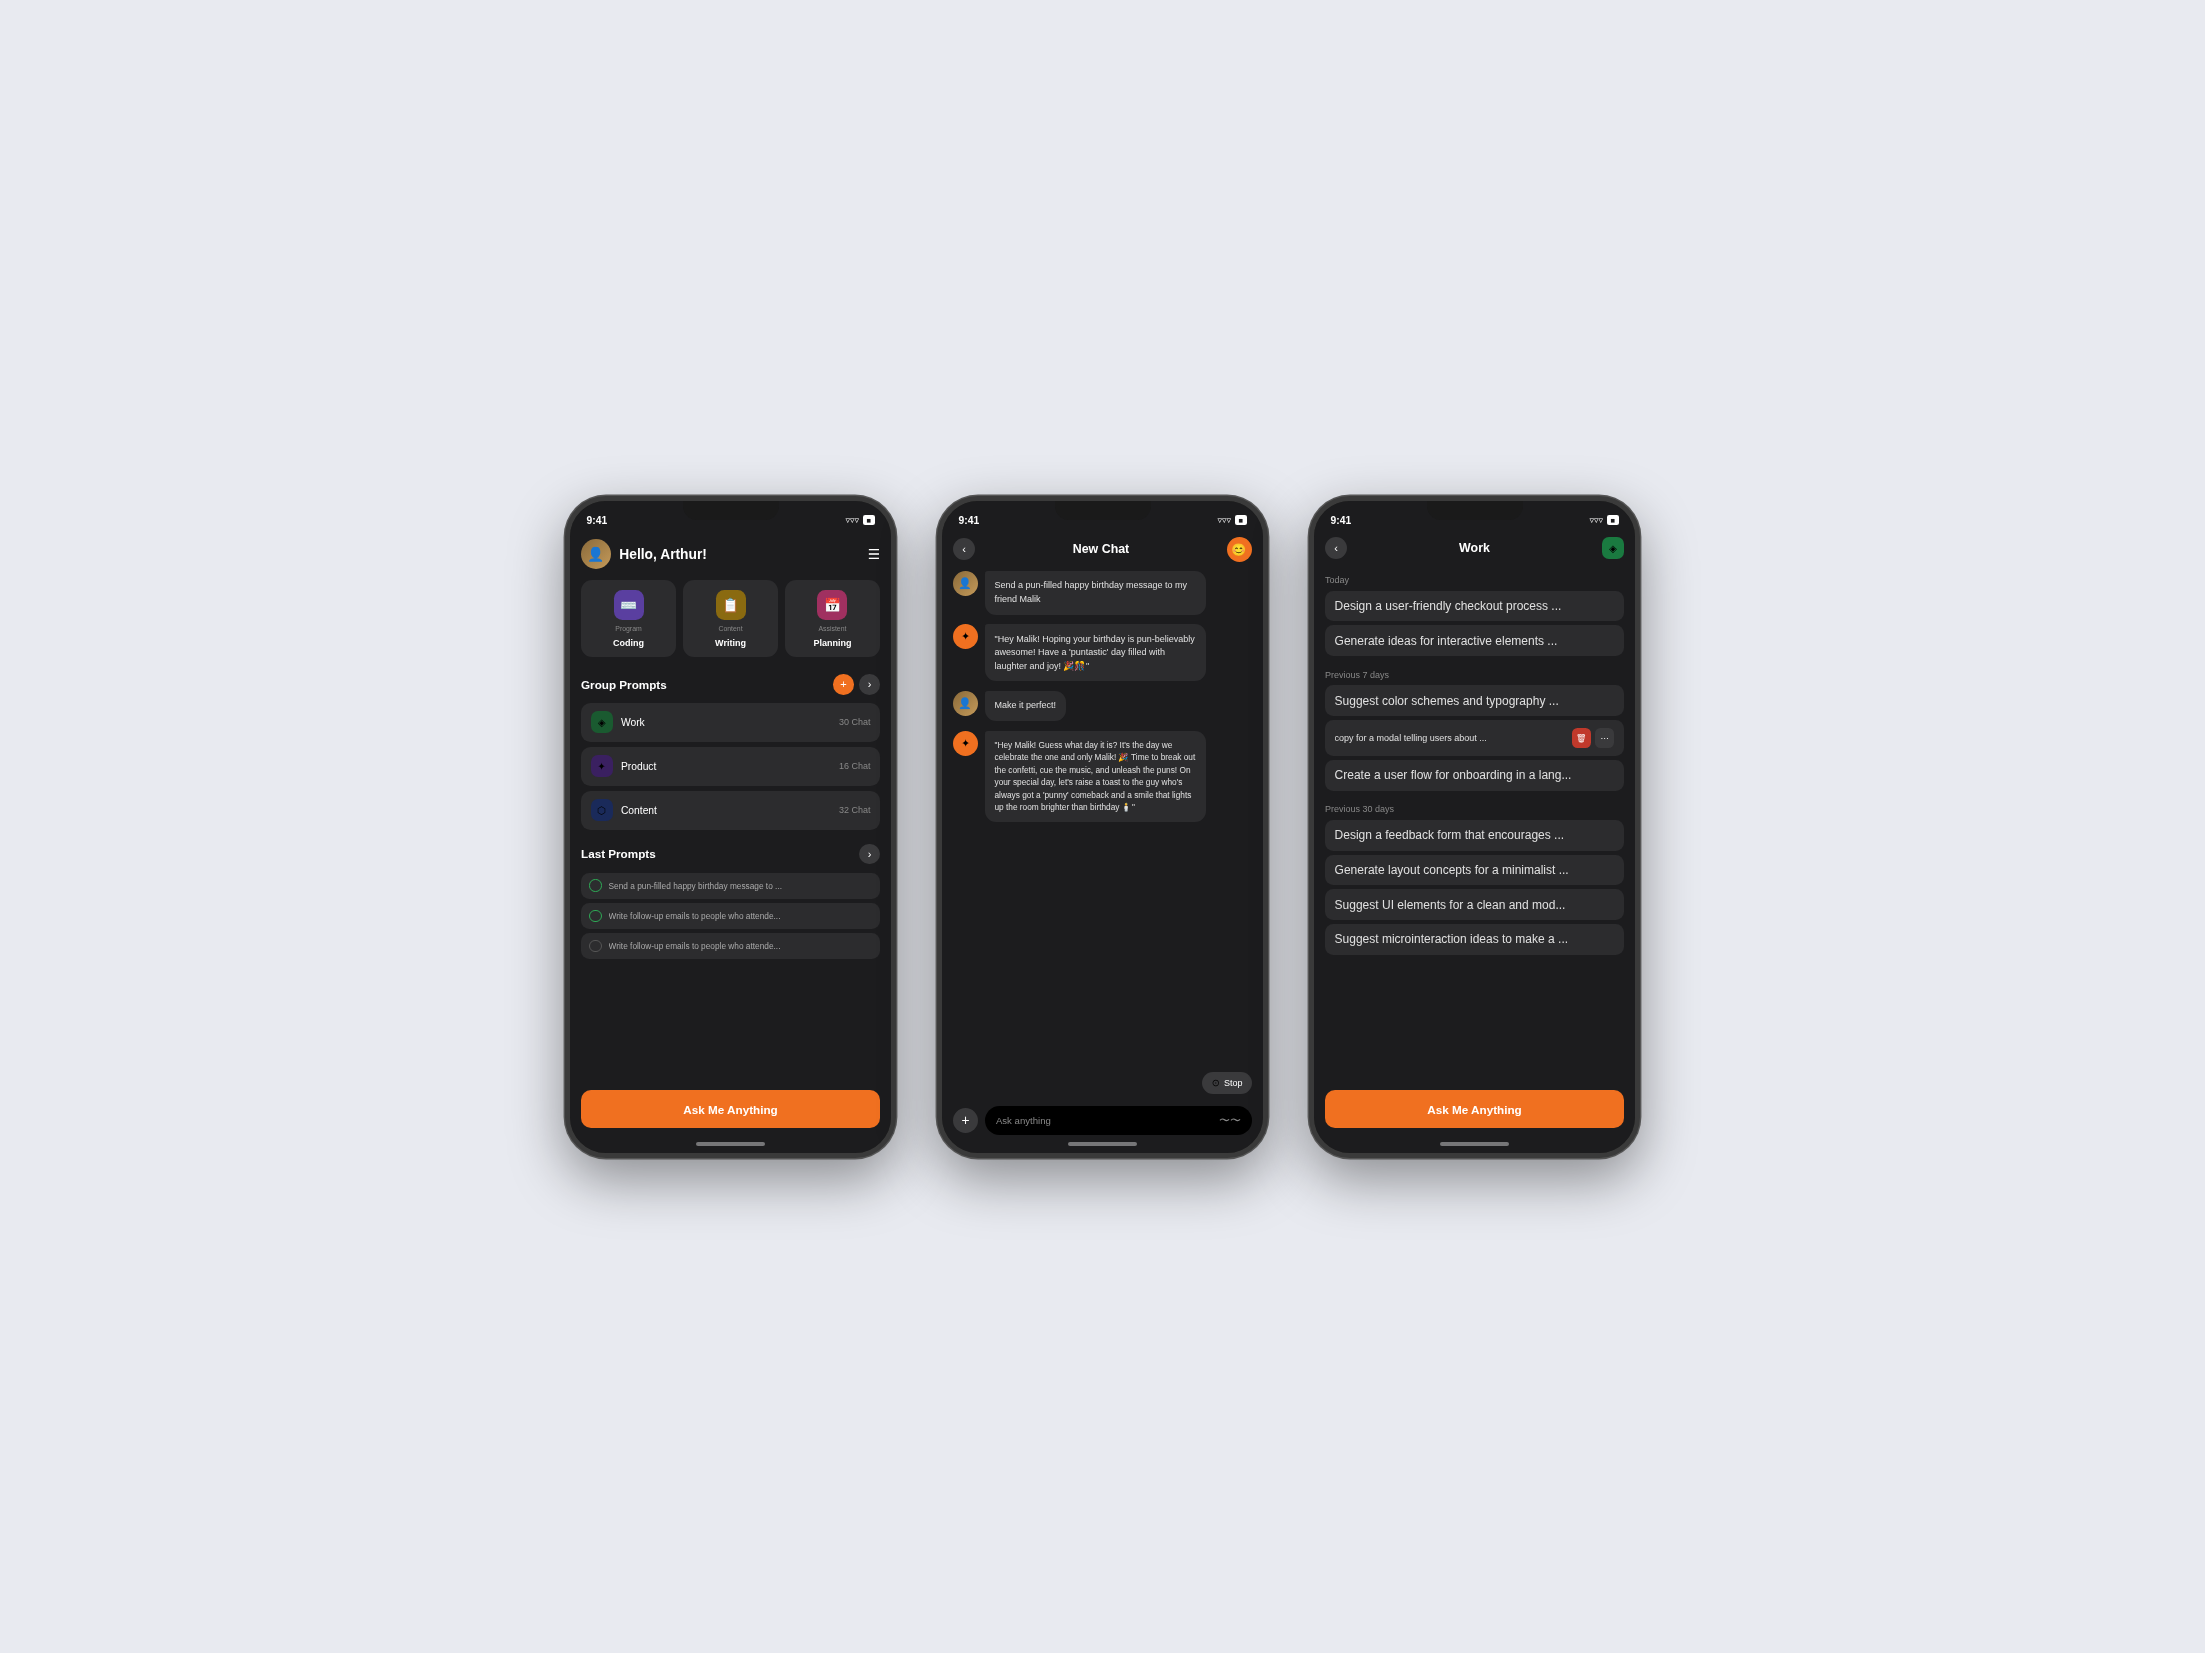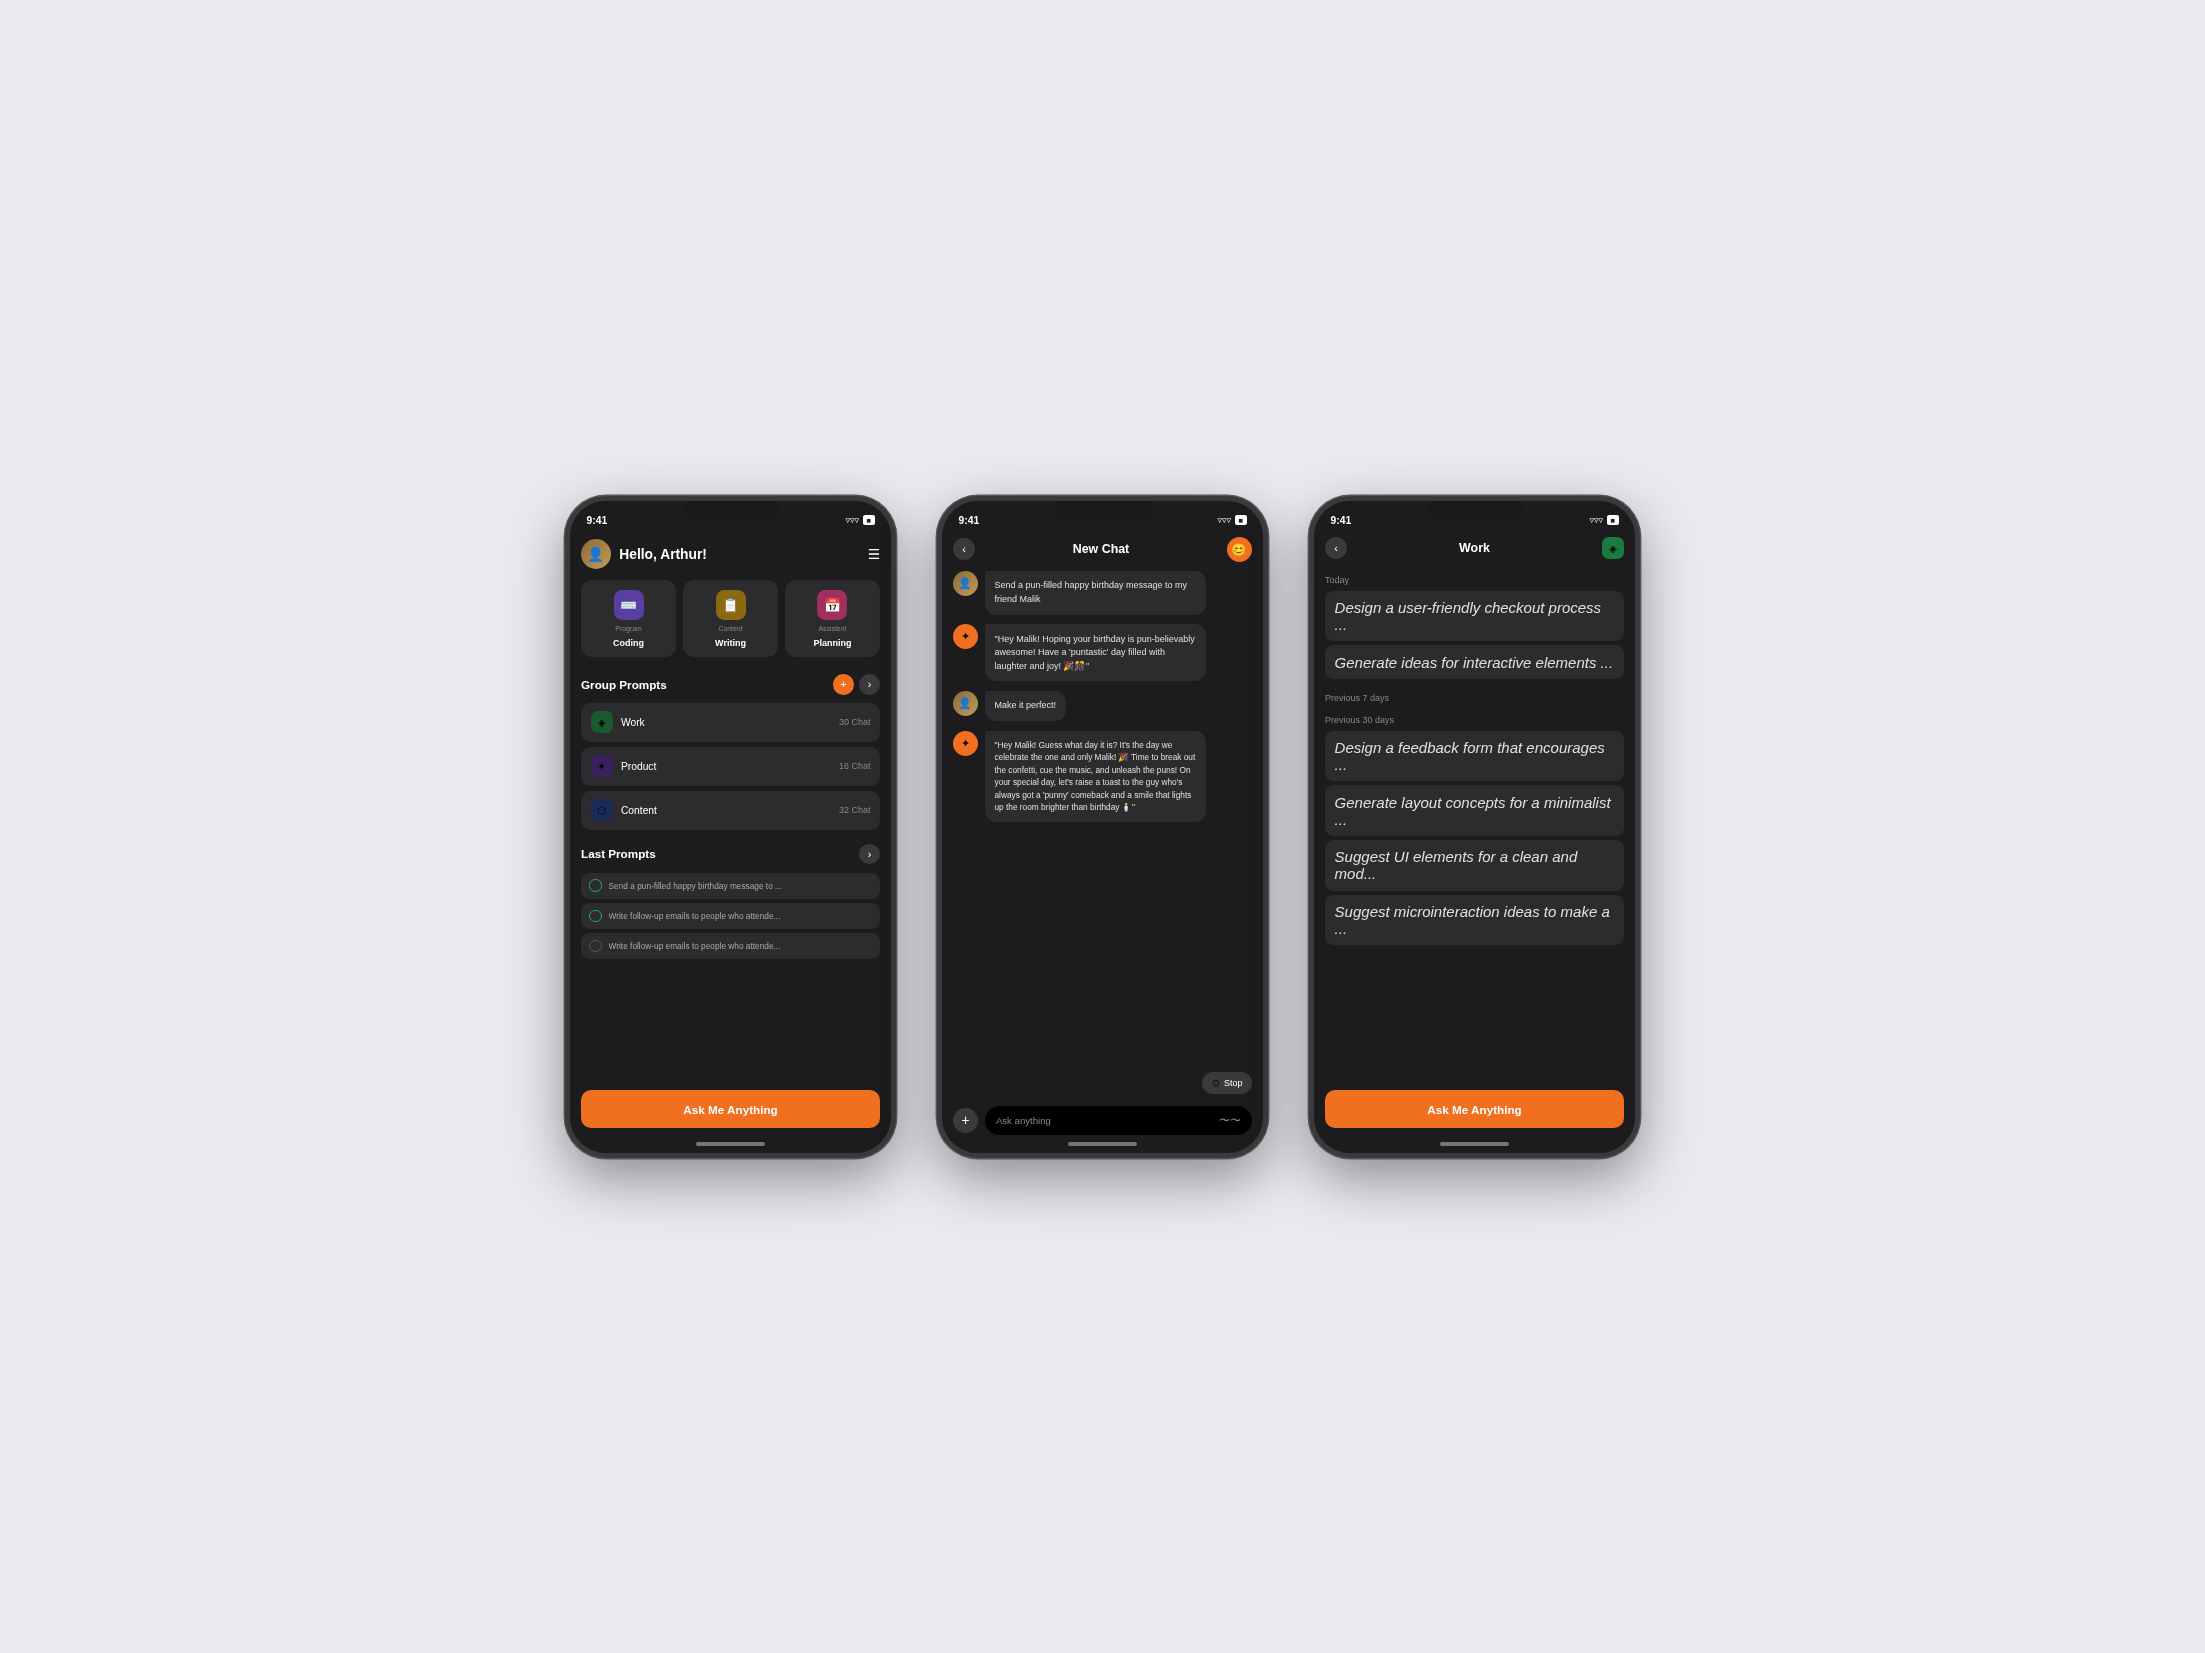--- a/index.html
+++ b/index.html
@@ -416,24 +416,23 @@
     .history-list {
       display: flex;
       flex-direction: column;
       gap: 4.1px;
       margin-bottom: 6.9px;
     }
     .history-item {
       background: #2c2c2e;
       border-radius: 8.3px;
       padding: 8.3px 9.6px;
-      font-size: 15px;
+      font-size: 12px;
       color: #e0e0e0;
       position: relative;
-      font-style: italic;
     }
     .history-item-active {
       background: #2c2c2e;
       border-radius: 8.3px;
       padding: 8.3px 9.6px;
       font-size: 9px;
       color: #e0e0e0;
       display: flex;
       align-items: center;
       justify-content: space-between;
@@ -670,20 +669,36 @@
       <div class="history-list">
         <div class="history-item">
           <span>Design a user-friendly checkout process ...</span>
         </div>
         <div class="history-item">
           <span>Generate ideas for interactive elements ...</span>
         </div>
       </div>
 
       <div class="history-section-label">Previous 7 days</div>
+      <div class="history-list">
+        <div class="history-item">
+          <span>Suggest color schemes and typography ...</span>
+        </div>
+
+        <div class="history-item-active">
+          <span style="flex:1; overflow:hidden; text-overflow:ellipsis; white-space:nowrap; margin-right:5.5px;">copy for a modal telling users about ...</span>
+          <div class="history-item-actions">
+            <div class="action-btn-red">🗑</div>
+            <div class="action-btn-dark">⋯</div>
+          </div>
+        </div>
+        <div class="history-item">
+          <span>Create a user flow for onboarding in a lang...</span>
+        </div>
+      </div>
 
       <div class="history-section-label">Previous 30 days</div>
       <div class="history-list">
         <div class="history-item">
           <span>Design a feedback form that encourages ...</span>
         </div>
         <div class="history-item">
           <span>Generate layout concepts for a minimalist ...</span>
         </div>
         <div class="history-item">

